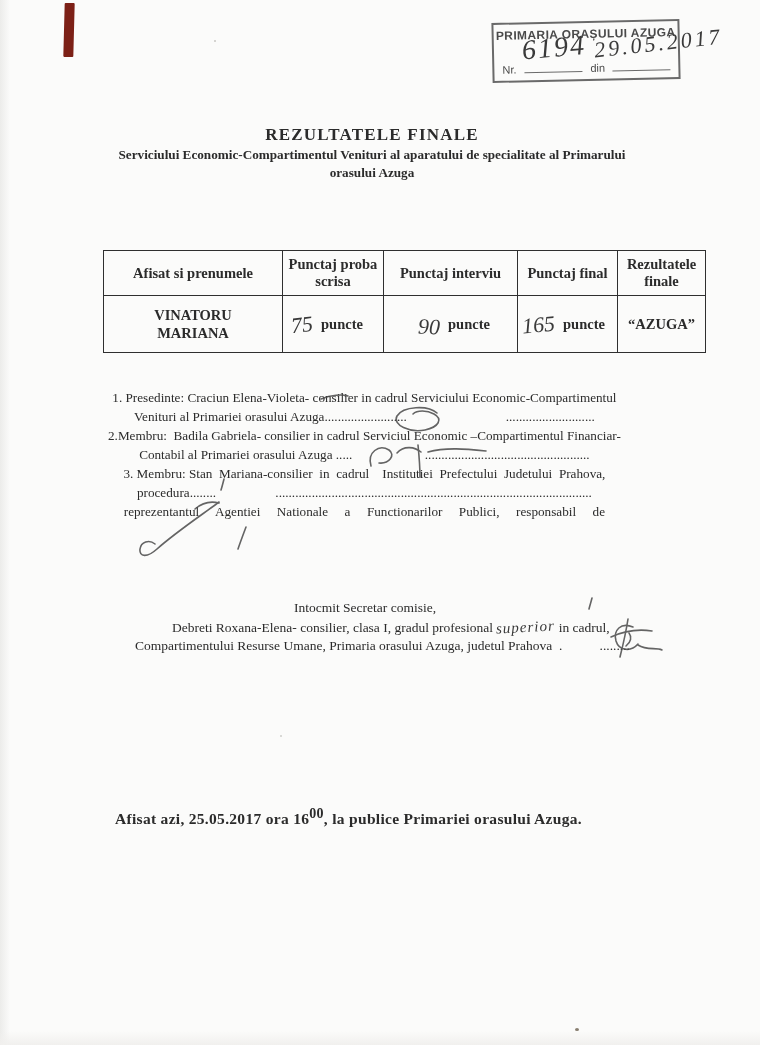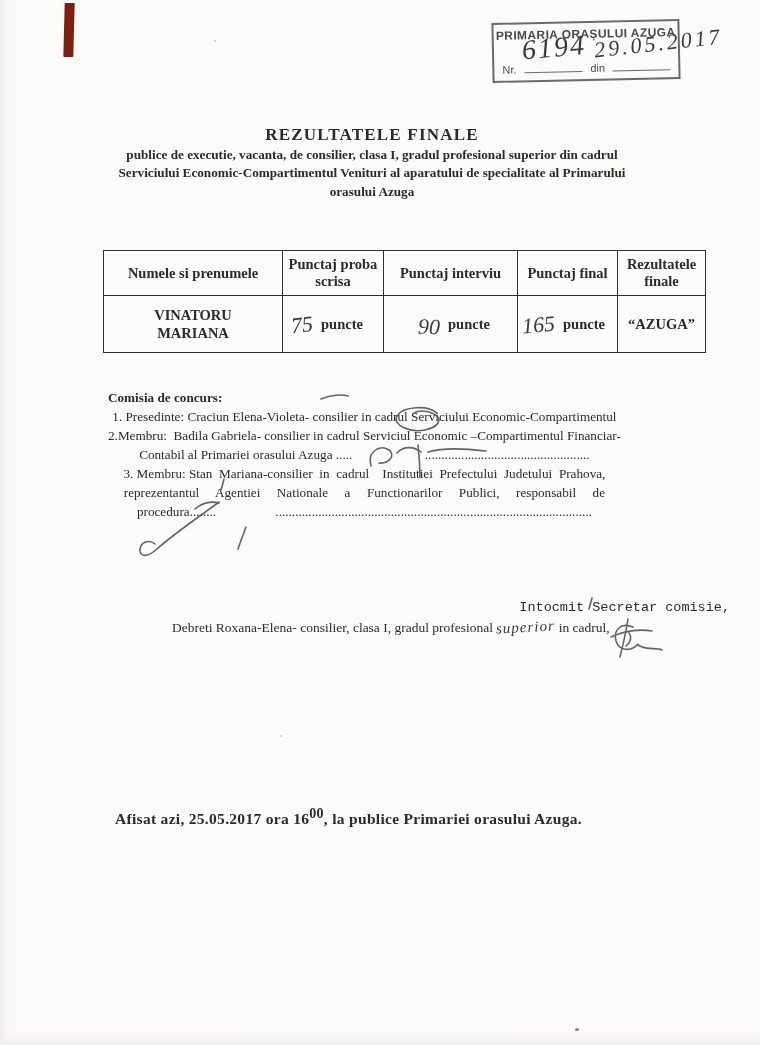--- a/index.html
+++ b/index.html
@@ -68,21 +68,21 @@
   .rot3{transform:rotate(-5deg);}
   .puncte{font-weight:bold;padding-top:2px;}
   .result-cell{vertical-align:top;font-weight:bold;padding-top:4px;}
 
   
   .commission{position:absolute;left:108px;top:388px;font-size:13.2px;line-height:19px;}
   .commission .heading{font-weight:bold;}
   .commission .cline{white-space:pre;text-align:center;}
 
   
-  .closing-intocmit{position:absolute;left:0;top:600px;width:730px;text-align:right;font-size:13.5px;font-family:Liberation Mono, monospace;}
+  .closing-intocmit{position:absolute;left:0;top:600px;width:730px;text-align:center;font-size:13.5px;}
   .closing-secretary{position:absolute;left:172px;top:619px;font-size:13.5px;white-space:pre;}
   .hand-superior{font-size:15px;letter-spacing:1px;display:inline-block;transform:rotate(-3deg);}
   .closing-department{position:absolute;left:135px;top:638px;font-size:13.5px;white-space:pre;}
 
   
   .posted{position:absolute;left:115px;top:806px;font-size:15.5px;font-weight:bold;letter-spacing:.3px;}
   .posted sup{font-size:14px;vertical-align:super;}
 
   svg.sig{position:absolute;left:0;top:0;pointer-events:none;}
 </style>
@@ -103,36 +103,35 @@
       <span class="stamp-nr-line"></span>
       <span class="stamp-din-label">din</span>
       <span class="stamp-din-line"></span>
     </div>
     <span class="hand stamp-nr-value">6194</span>
     <span class="hand stamp-date-value">29.05.2017</span>
   </div>
 
   <div class="doc-title">REZULTATELE FINALE</div>
   <div class="doc-subtitle">
-    <div>publice de executie, vacanta, de consilier, clasa I, gradul profesional superior din cadrul</div>
     <div>Serviciului Economic-Compartimentul Venituri al aparatului de specialitate al Primarului</div>
     <div>orasului Azuga</div>
   </div>
 
   <table class="results">
     <colgroup>
       <col style="width:179px">
         <col style="width:101px">
         <col style="width:134px">
       <col style="width:100px">
         <col style="width:88px">
     </colgroup>
     <tbody>
         <tr>
-      <th>Numele si prenumele</th>
+      <th>Afisat si prenumele</th>
       <th>Punctaj proba scrisa</th>
       <th class="pad-sm">Punctaj interviu</th>
       <th class="pad-md">Punctaj final</th>
       <th>Rezultatele finale</th>
     </tr>
     <tr>
       <td class="name-cell">
         <div>VINATORU</div>
         <div>MARIANA</div>
       </td>
@@ -153,31 +152,32 @@
           <span class="hand score-hand rot3">165</span>
           <span class="puncte">puncte</span>
         </div>
       </td>
       <td class="result-cell">“AZUGA”</td>
     </tr>
   </tbody>
     </table>
 
   <div class="commission">
-    <div class="heading">Comisia de concurs:</div>
     <div class="cline">1. Presedinte: Craciun Elena-Violeta- consilier in cadrul Serviciului Economic-Compartimentul</div>
+    <div class="cline">Venituri al Primariei orasului Azuga.........................                              ...........................</div>
     <div class="cline">2.Membru:  Badila Gabriela- consilier in cadrul Serviciul Economic –Compartimentul Financiar-</div>
     <div class="cline">Contabil al Primariei orasului Azuga .....                      ..................................................</div>
     <div class="cline">3. Membru: Stan  Mariana-consilier  in  cadrul    Institutiei  Prefectului  Judetului  Prahova,</div>
+    <div class="cline">procedura........                  ................................................................................................</div>
     <div class="cline">reprezentantul     Agentiei     Nationale     a     Functionarilor     Publici,     responsabil     de</div>
-    <div class="cline">procedura........                  ................................................................................................</div>
   </div>
 
   <div class="closing-intocmit">Intocmit  Secretar comisie,</div>
   <div class="closing-secretary"><span>Debreti Roxana-Elena- consilier, clasa I, gradul profesional </span><span class="hand hand-superior">superior</span><span> in cadrul,</span></div>
+  <div class="closing-department">Compartimentului Resurse Umane, Primaria orasului Azuga, judetul Prahova  .           .........</div>
 
   <div class="posted"><span>Afisat azi, 25.05.2017 ora 16</span><sup>00</sup><span>, la publice Primariei orasului Azuga.</span></div>
 
   <svg class="sig" width="760" height="1045" viewBox="0 0 760 1045" fill="none" stroke="#4a4a4a" stroke-width="1.6" stroke-linecap="round" opacity="0.85">
     <path d="M437,413 C428,405 403,406 397,416 C392,425 410,433 425,430 C439,427 443,419 434,414 C427,410 417,410 413,414"></path>
     <path d="M321,399 C331,395 342,394 348,396"></path>
     <path d="M371,466 C367,452 379,444 389,450 C396,455 389,464 379,463"></path>
     <path d="M397,453 C404,445 415,447 421,452"></path>
     <path d="M418,445 C419,455 420,466 420,477"></path>
     <path d="M428,452 C446,447 466,449 486,451"></path>

